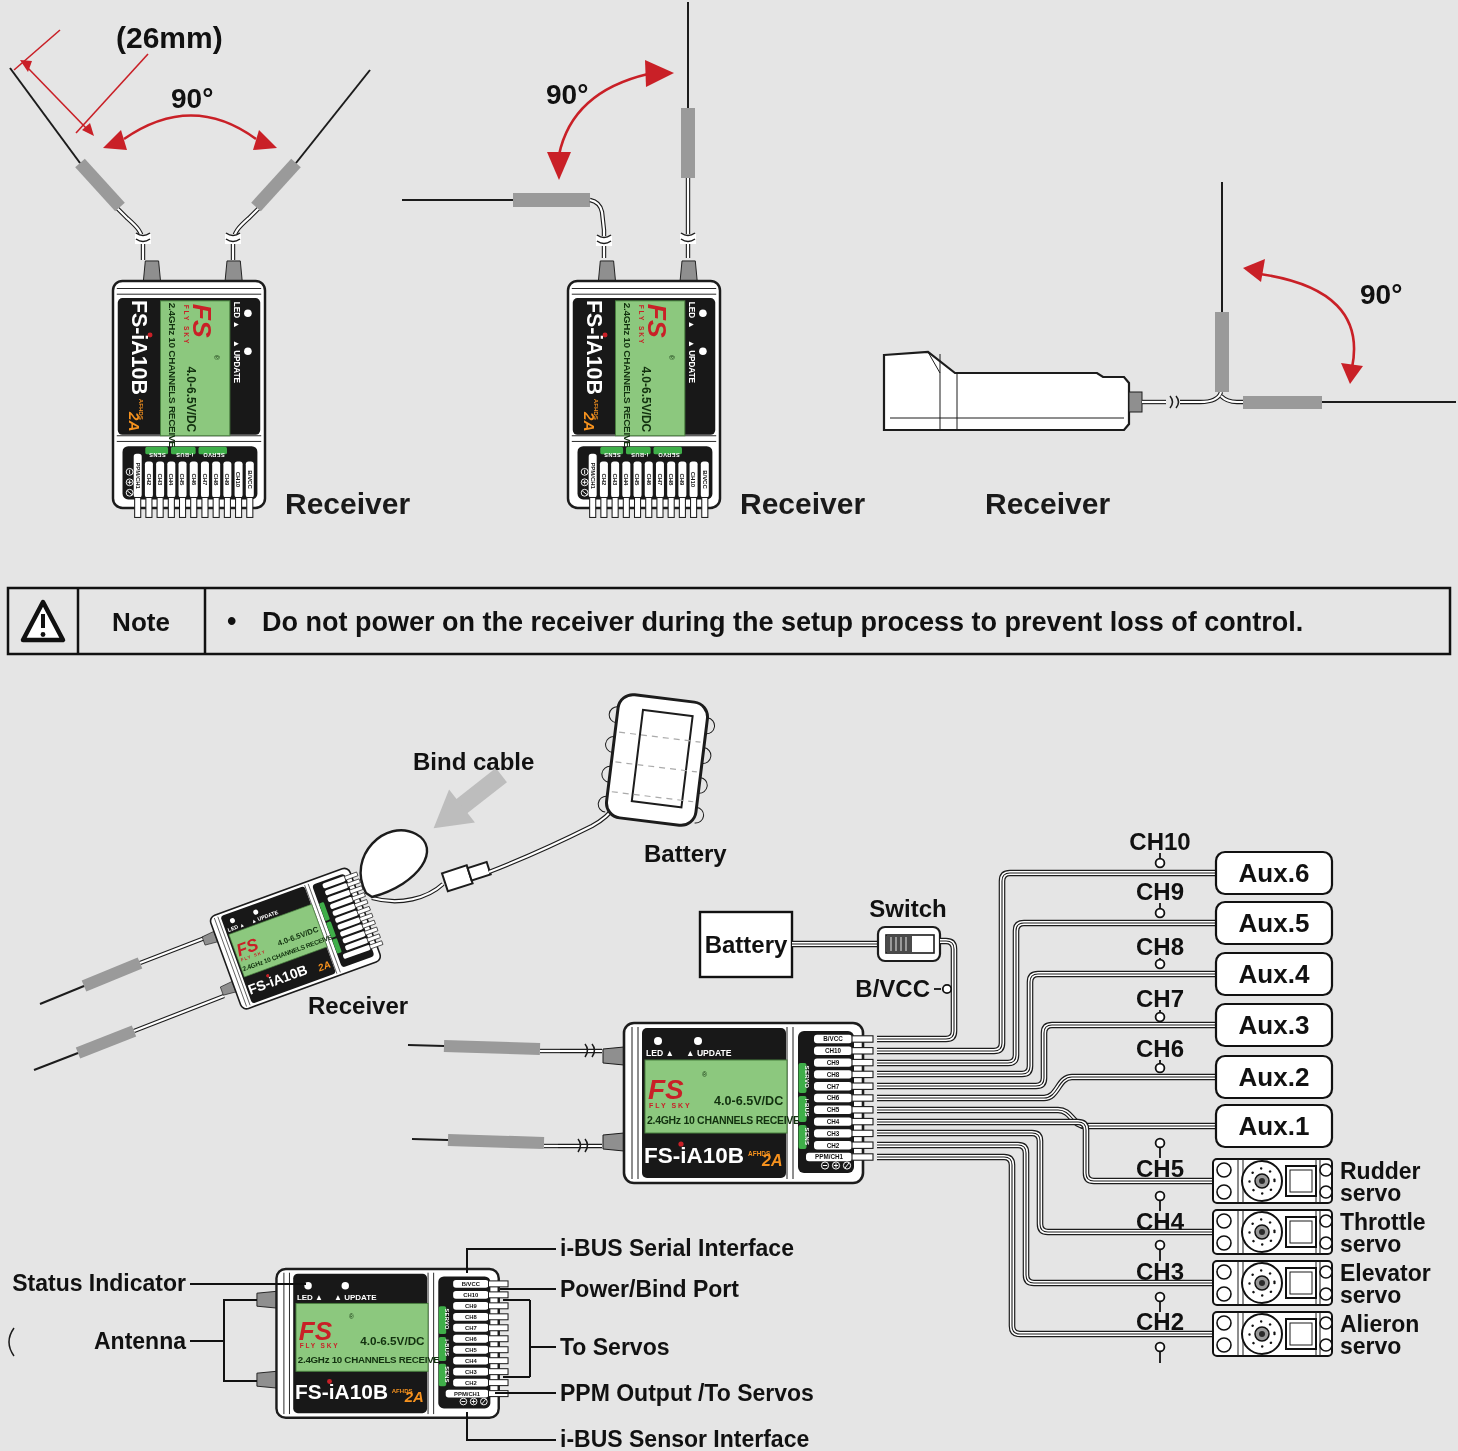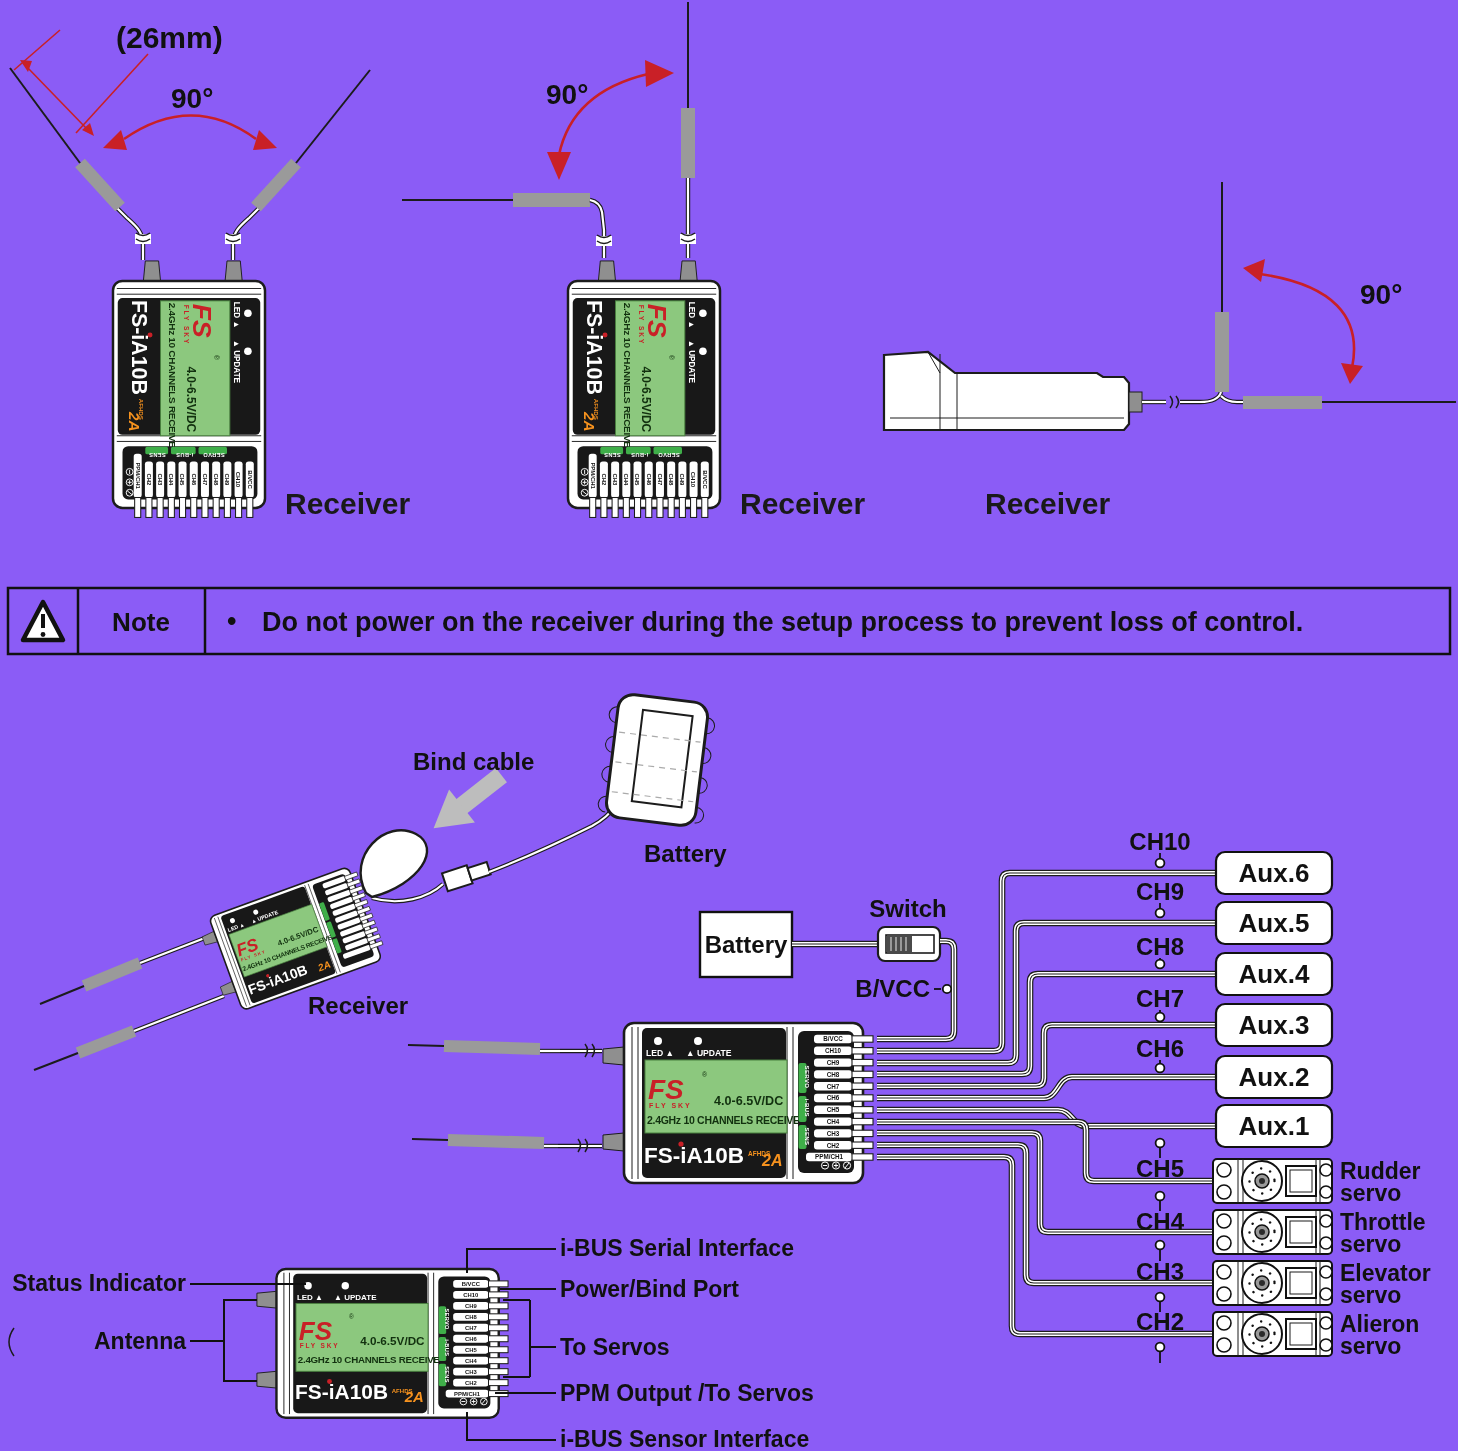--- a/index.html
+++ b/index.html
@@ -1,16 +1,16 @@
 <!DOCTYPE html>
 <html><head>
 <meta charset="utf-8">
 <style>
   html,body{margin:0;padding:0;background:#ffffff;}
-  .stage{width:1458px;height:1451px;position:relative;background:#8b5cf6;
+  .stage{width:1458px;height:1451px;position:relative;background:#e5e5e5;
          font-family:"Liberation Sans", sans-serif;}
   svg{display:block}
   svg text{font-family:"Liberation Sans", sans-serif;}
 
   
   .antpost{fill:#8f8f8f;stroke:#1c1c1c;stroke-width:1}
   .shell{fill:#fff;stroke:#1c1c1c;stroke-width:2.6}
   .thin{stroke:#1c1c1c;stroke-width:1;fill:none}
   .face{fill:#181818}
   .dotw{fill:#fff}

